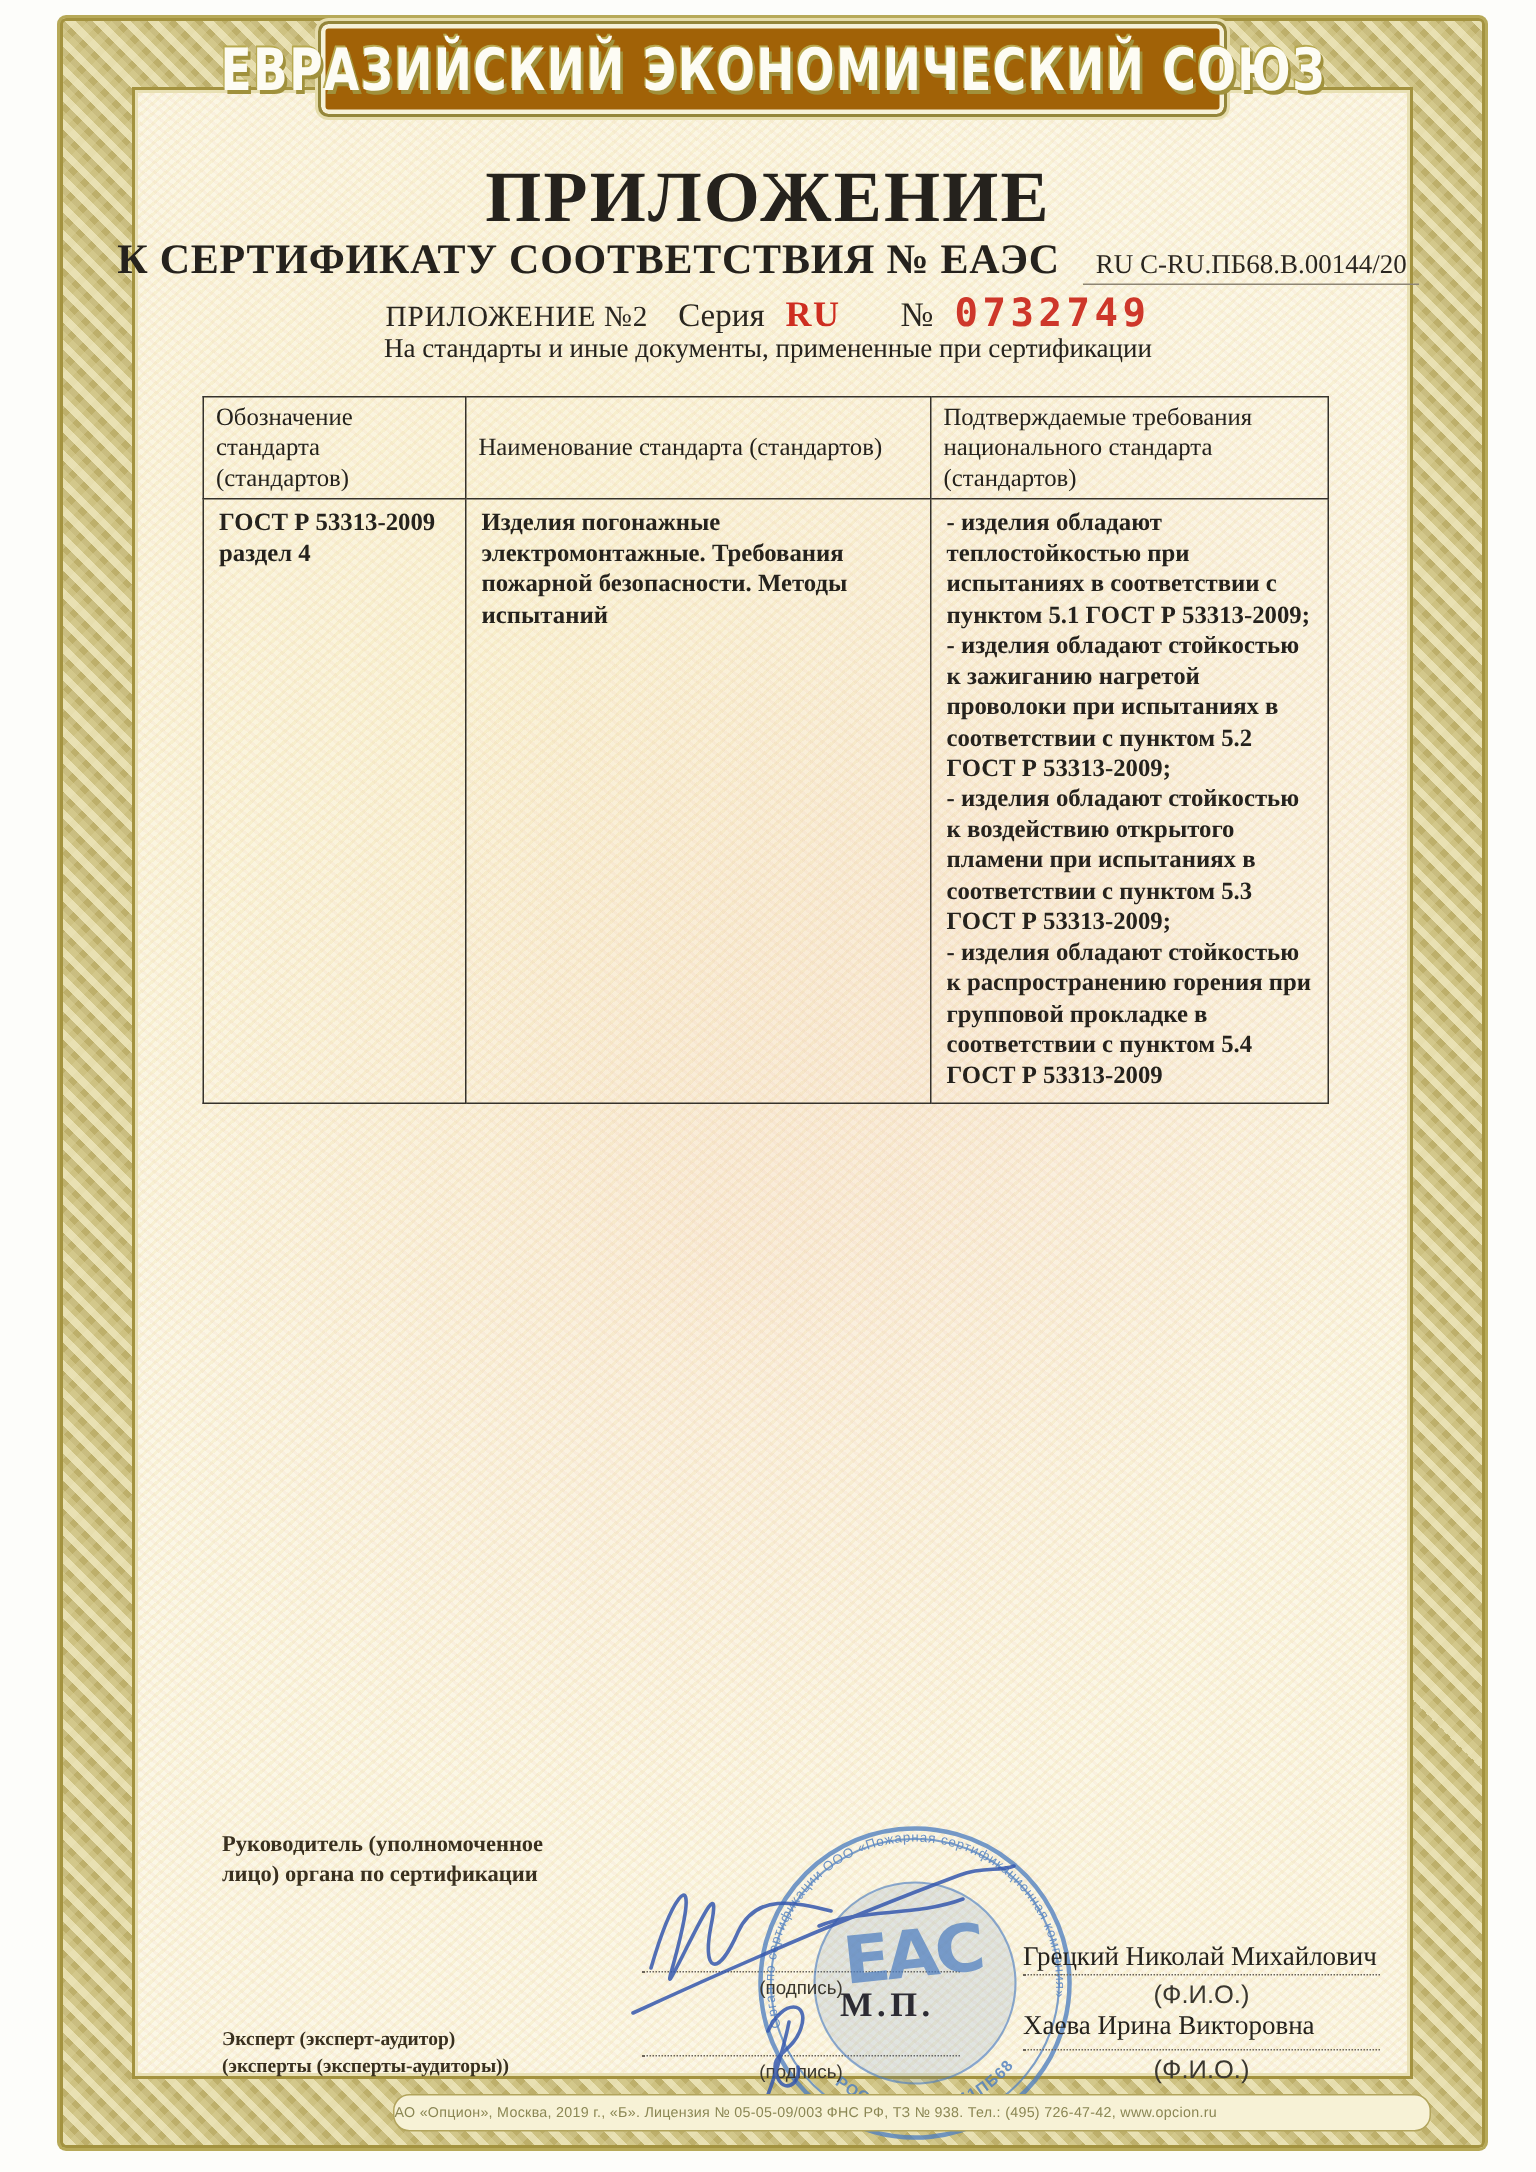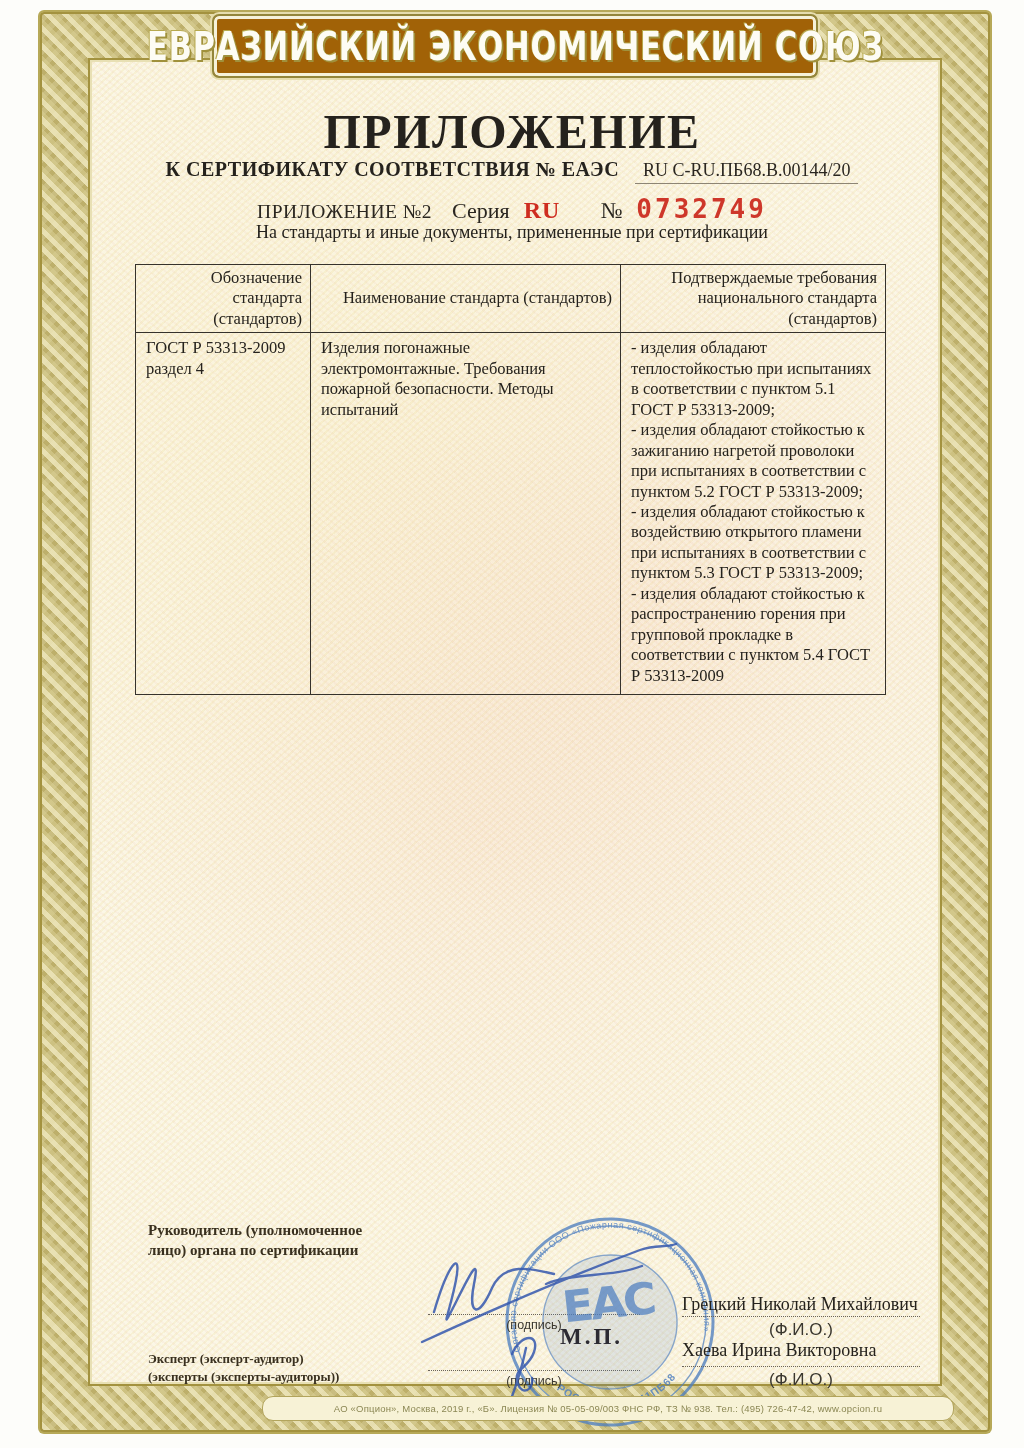--- a/index.html
+++ b/index.html
@@ -43,21 +43,21 @@
   }
   
   .title{
     position:absolute;left:0;top:104px;width:100%;text-align:center;z-index:5;
     font-size:48px;font-weight:bold;letter-spacing:1.5px;color:#25221d;
   }
   .subtitle-row{
     position:absolute;left:0;top:158px;width:100%;z-index:5;
     display:flex;justify-content:center;align-items:baseline;gap:16px;
   }
-  .subtitle{font-size:20px;font-weight:bold;letter-spacing:.5px;color:#25221d;white-space:nowrap;}
+  .subtitle{font-size:28px;font-weight:bold;letter-spacing:.5px;color:#25221d;white-space:nowrap;}
   .cert-no{
     font-size:18px;color:#2a2620;white-space:nowrap;padding:0 8px 2px 8px;
     border-bottom:1.5px solid #8d8574;
   }
   .appendix-row{
     position:absolute;left:0;top:194px;width:100%;z-index:5;
     display:flex;justify-content:center;align-items:baseline;gap:14px;
   }
   .appendix-label{font-size:19.5px;color:#2a2620;letter-spacing:.5px;}
   .series-label{font-size:22px;color:#2a2620;margin-left:6px;}
@@ -73,22 +73,22 @@
   }
   
   table.standards{
     position:absolute;left:135px;top:264px;width:750px;z-index:5;
     border-collapse:collapse;table-layout:fixed;
   }
   table.standards th, table.standards td{
     border:1.7px solid #35322c;vertical-align:top;
     font-size:16.5px;line-height:1.24;color:#25221d;
   }
-  table.standards th{font-weight:normal;text-align:right;padding:3px 8px;height:46px;vertical-align:middle;}
-  table.standards td{padding:5px 10px 8px 10px;white-space:pre-line;height:328px;}
+  table.standards th{font-weight:normal;text-align:left;padding:3px 8px;height:46px;vertical-align:middle;}
+  table.standards td{padding:5px 10px 8px 10px;white-space:pre-line;height:328px;font-weight:bold;}
   .col1{width:175px;} .col2{width:310px;} .col3{width:265px;}
   
   .sig-label-head{
     position:absolute;left:148px;top:1220px;width:330px;z-index:6;
     font-size:15px;font-weight:bold;color:#39301f;line-height:1.35;white-space:pre-line;
   }
   .sig-label-expert{
     position:absolute;left:148px;top:1350px;width:360px;z-index:6;
     font-size:13px;font-weight:bold;color:#39301f;line-height:1.35;white-space:pre-line;
   }
@@ -113,21 +113,21 @@
   .stamp{position:absolute;left:488px;top:1200px;z-index:6;opacity:.92;transform:rotate(-6deg);}
   .mp-label{
     position:absolute;left:560px;top:1324px;z-index:8;
     font-size:23px;font-weight:bold;letter-spacing:3px;color:#2c2b33;
   }
   .ink{position:absolute;left:404px;top:1226px;z-index:7;}
   
   .footer-pill{
     position:absolute;left:262px;top:1396px;width:690px;height:23px;z-index:10;
     background:#f7f2d6;border:1.5px solid #b2a45c;border-radius:11px;
-    display:flex;align-items:center;justify-content:center;
+    display:flex;align-items:center;justify-content:flex-start;
   }
   .footer-pill span{
     font-family:"Liberation Sans", sans-serif;font-size:9.5px;color:#8b8754;
     letter-spacing:.2px;white-space:nowrap;
   }
 </style>
 </head>
 <body>
 
 <div class="page">

